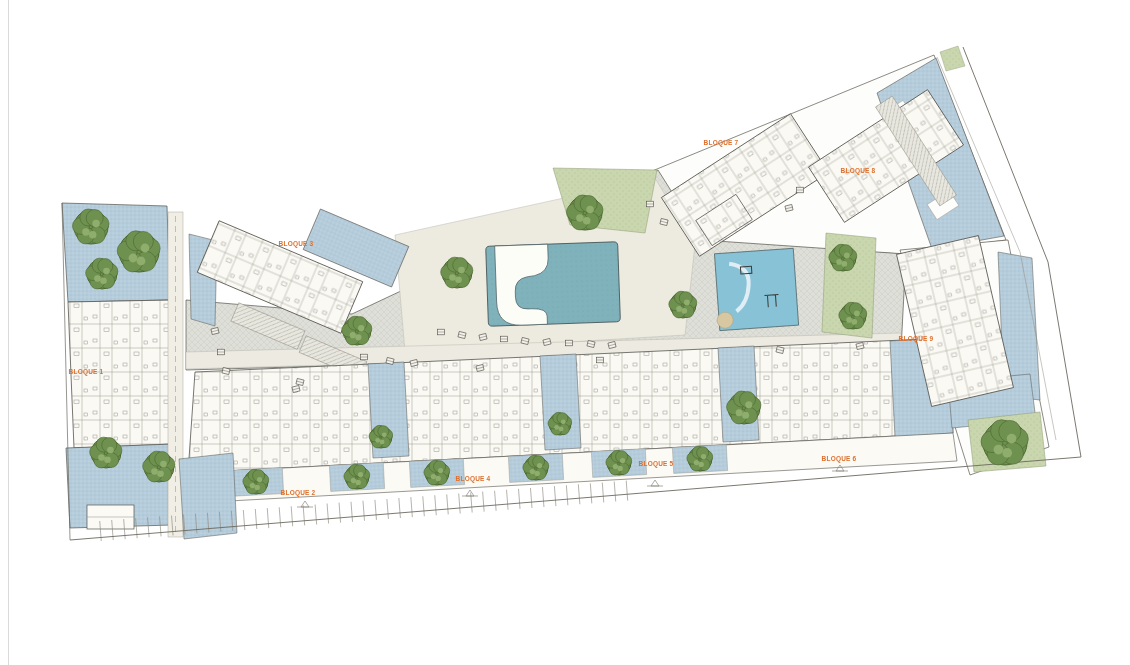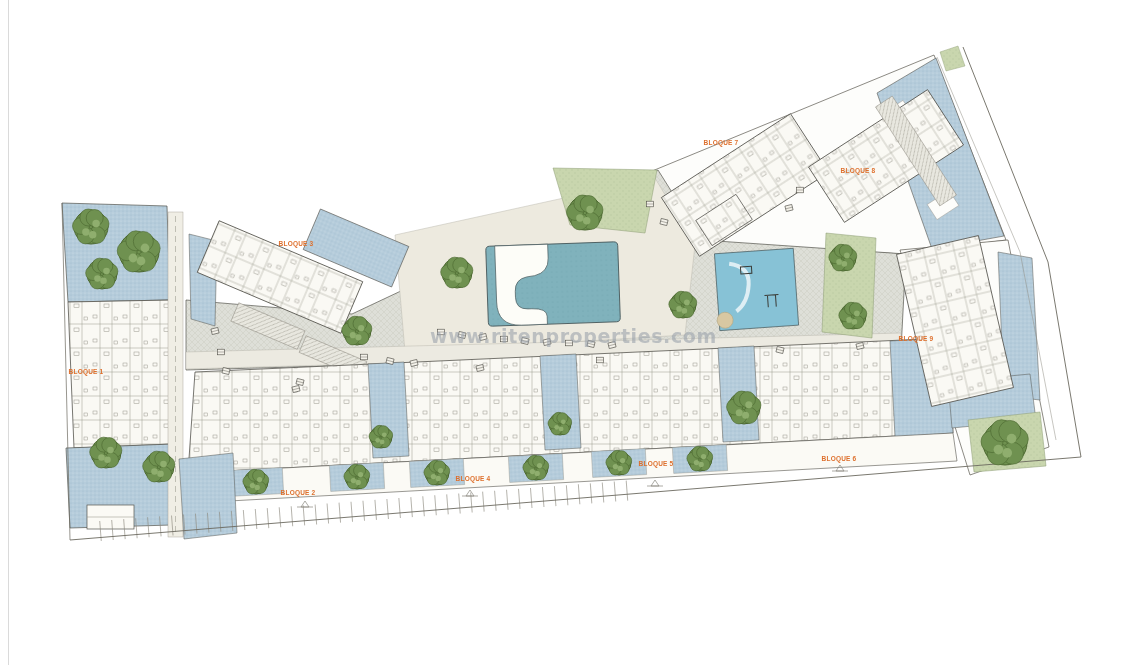--- a/index.html
+++ b/index.html
@@ -518,15 +518,14 @@
       <span class="block-label" style="left: 298px; top: 492px; color: rgb(222, 111, 44);">BLOQUE 2</span>
       <span class="block-label" style="left: 296px; top: 243px; color: rgb(222, 111, 44);">BLOQUE 3</span>
       <span class="block-label" style="left: 473px; top: 478px; color: rgb(222, 111, 44);">BLOQUE 4</span>
       <span class="block-label" style="left: 656px; top: 463px; color: rgb(222, 111, 44);">BLOQUE 5</span>
       <span class="block-label" style="left: 839px; top: 458px; color: rgb(222, 111, 44);">BLOQUE 6</span>
       <span class="block-label" style="left: 721px; top: 142px; color: rgb(222, 111, 44);">BLOQUE 7</span>
       <span class="block-label" style="left: 858px; top: 170px; color: rgb(222, 111, 44);">BLOQUE 8</span>
       <span class="block-label" style="left: 916px; top: 338px; color: rgb(222, 111, 44);">BLOQUE 9</span>
     </div>
 
-<div class="watermark" style="color: rgb(153, 161, 171);">www.ritenproperties.com</div>
 
 </div>
 
 </body></html>

